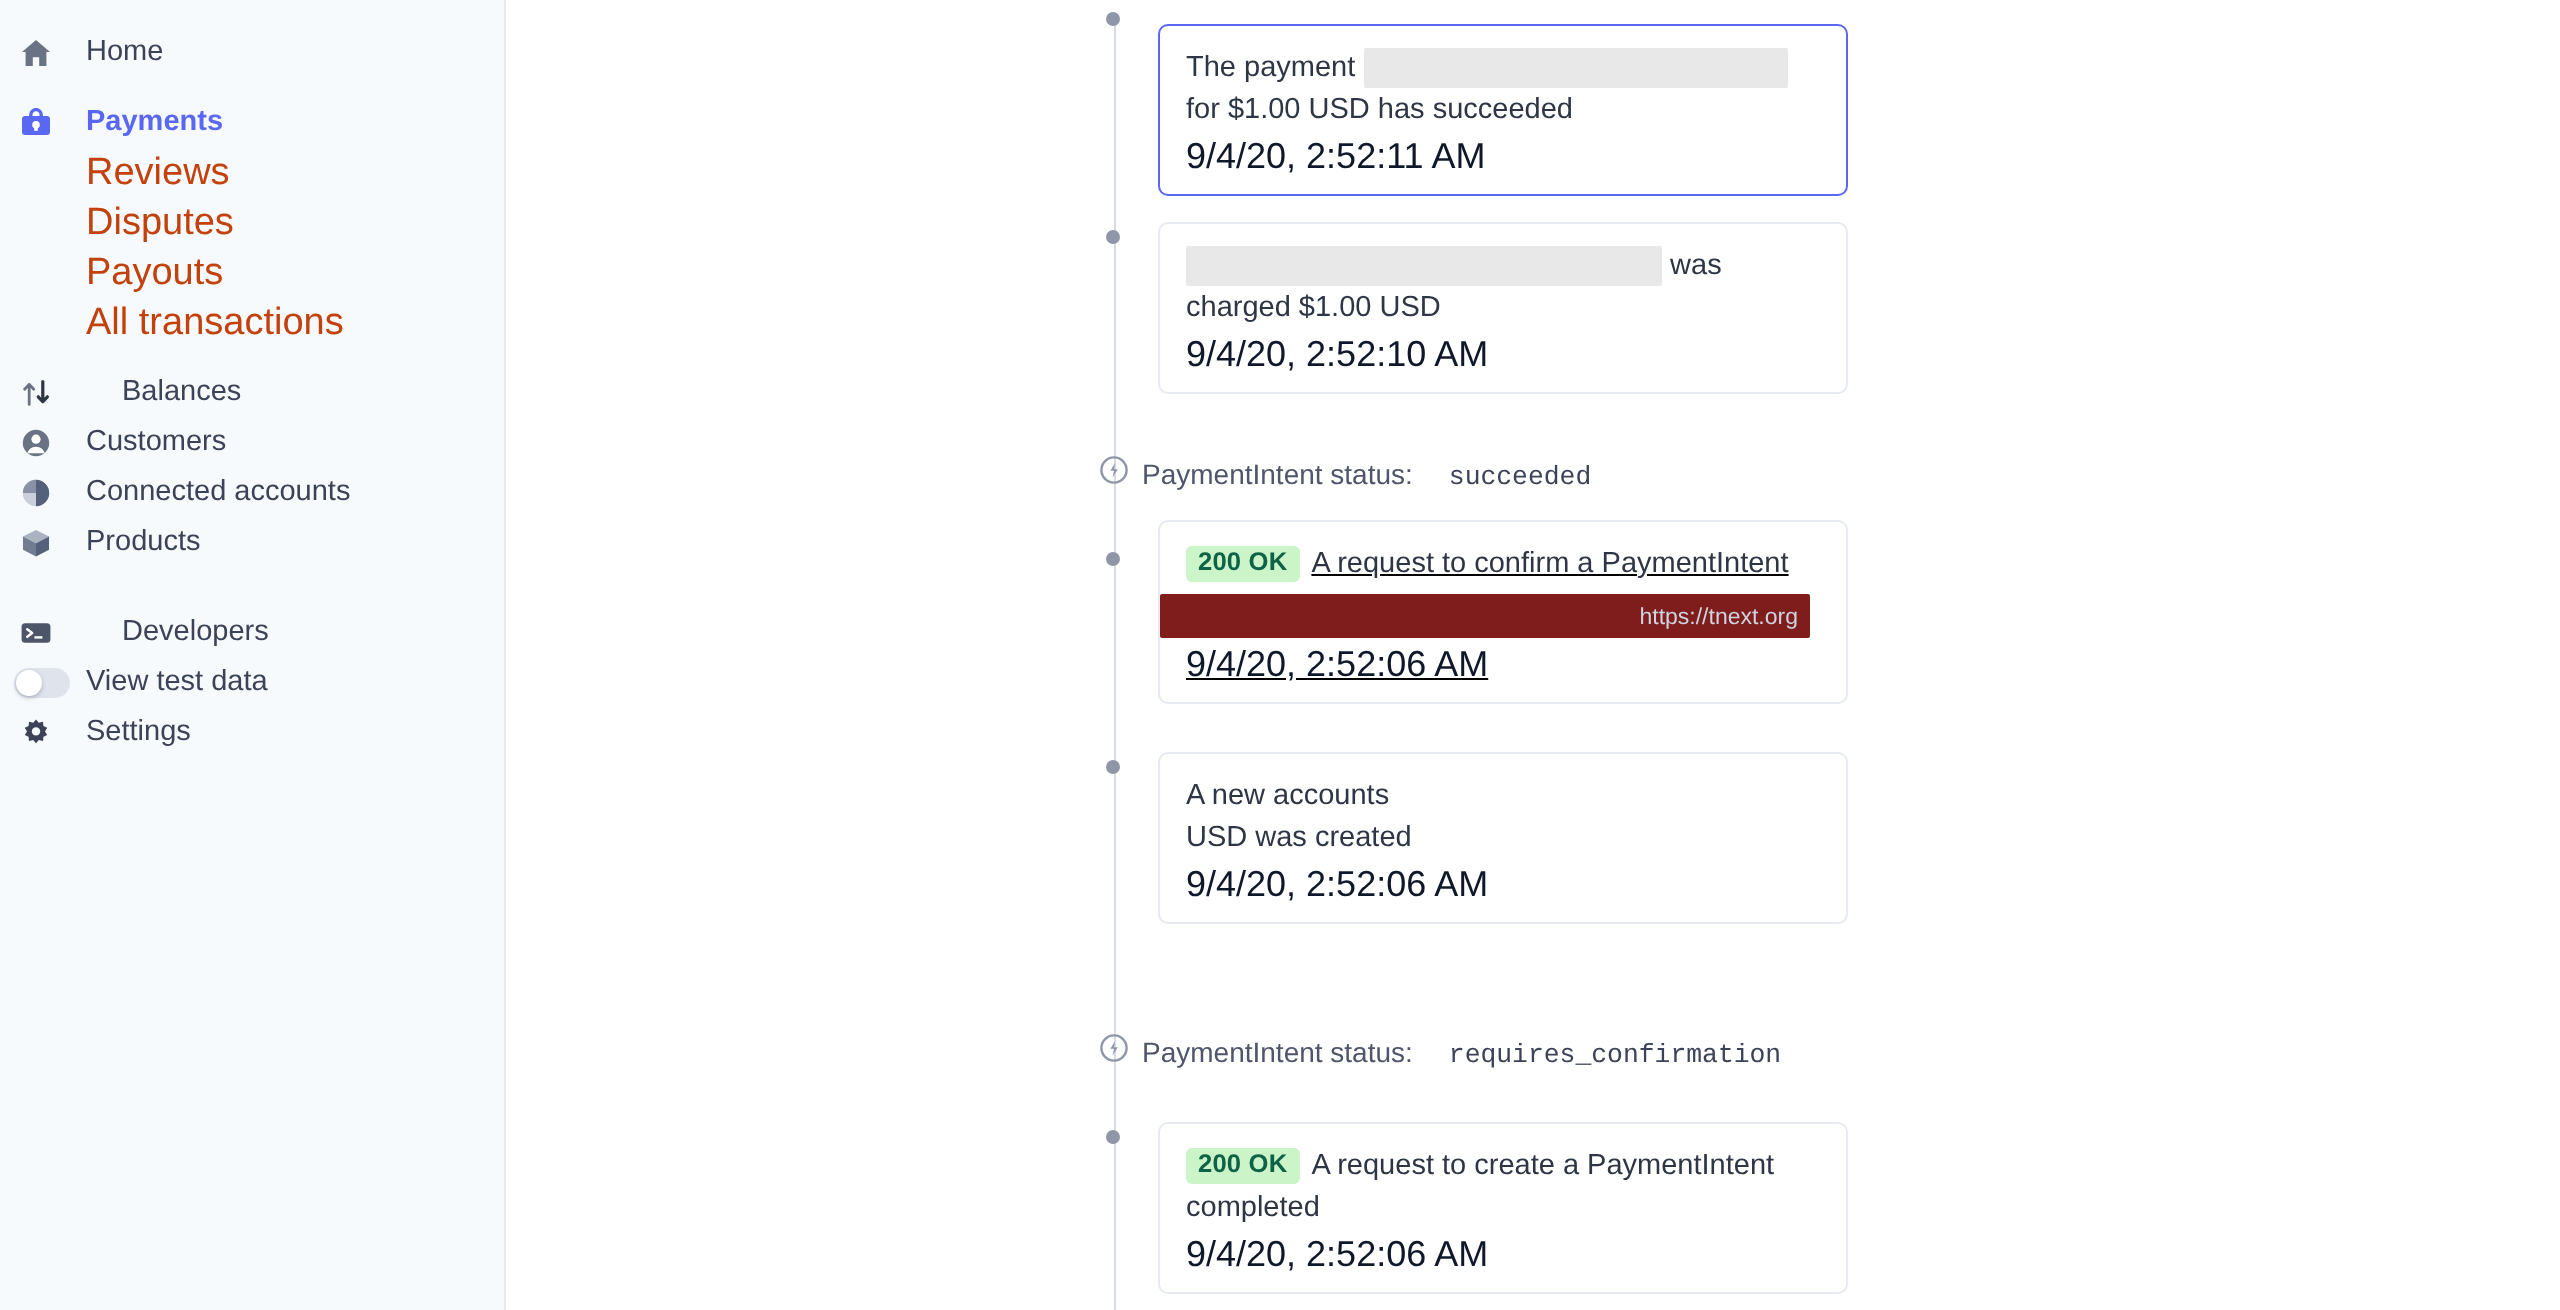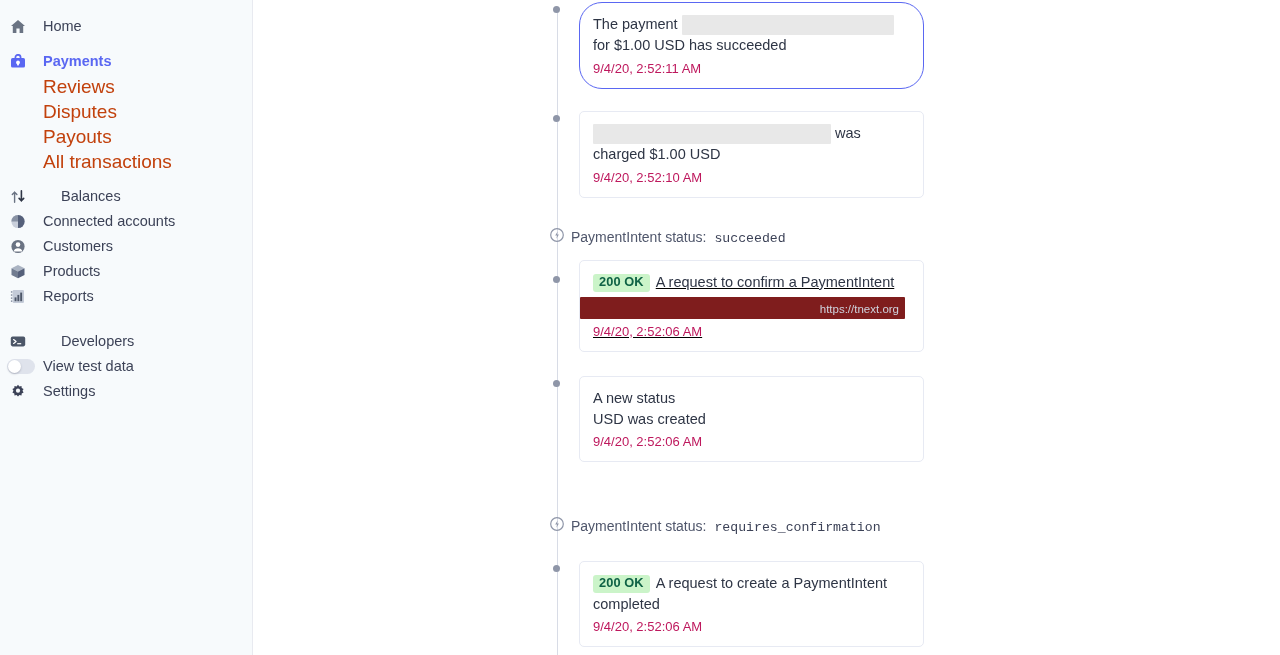--- a/index.html
+++ b/index.html
@@ -113,22 +113,22 @@
   .card.selected {
     border: 1.5px solid #5a67f2;
     box-shadow: none;
   }
   .card-text {
     font-size: 14.5px;
     color: #2e3545;
     line-height: 20.6px;
   }
   .card-time {
-    font-size: 13px;
-    color: #be185d;
+    font-size: 18px;
+    color: #0f172a;
     margin-top: 5px;
     line-height: 16px;
   }
   .redact {
     display: inline-block;
     background: #e8e8e8;
     border-radius: 1px;
     vertical-align: middle;
     height: 20px;
   }
@@ -163,21 +163,21 @@
     position: absolute;
     left: 318px;
     font-size: 14px;
     color: #4f566b;
     white-space: nowrap;
   }
   .status-row .mono {
     font-family: "Liberation Mono", monospace;
     font-size: 13.2px;
     color: #3c4257;
-    margin-left: 8px;
+    margin-left: 18px;
   }
 
   
   .detail-col {
     flex: 1;
     position: relative;
     padding-left: 25px;
     padding-top: 8px;
   }
   .code-wrap {
@@ -236,62 +236,47 @@
           <svg width="16" height="15" viewBox="0 0 16 15">
             <path d="M4.6 13.2 V3.2 M4.6 3.2 L2.3 5.6 M4.6 3.2 L6.9 5.6" stroke="#6a7383" stroke-width="1.4" fill="none" stroke-linecap="round"></path>
             <path d="M11.4 1.8 V11.8 M11.4 11.8 L9.1 9.4 M11.4 11.8 L13.7 9.4" stroke="#2e3545" stroke-width="1.6" fill="none" stroke-linecap="round"></path>
           </svg>
         </span>
         <span class="nav-label">Balances</span>
       </div>
       <div class="nav-item">
         <span class="nav-ico">
           <svg width="16" height="15" viewBox="0 0 16 15">
+            <circle cx="8" cy="7.5" r="6.6" fill="#6a7383"></circle>
+            <circle cx="8" cy="5.6" r="2.3" fill="#fff"></circle>
+            <path d="M3.6 12.6 A4.6 4.6 0 0 1 12.4 12.6 Z" fill="#fff"></path>
+          </svg>
+        </span>
+        <span class="nav-label">Customers</span>
+      </div>
+      <div class="nav-item">
+        <span class="nav-ico">
+          <svg width="16" height="15" viewBox="0 0 16 15">
             <circle cx="8" cy="7.5" r="6.6" fill="#c9cfdb"></circle>
             <path d="M8 0.9 A6.6 6.6 0 0 1 8 14.1 Z" fill="#55607a"></path>
             <path d="M8 7.5 L8 0.9 A6.6 6.6 0 0 0 1.4 7.5 Z" fill="#8892a4"></path>
           </svg>
         </span>
         <span class="nav-label">Connected accounts</span>
       </div>
       <div class="nav-item">
         <span class="nav-ico">
           <svg width="16" height="15" viewBox="0 0 16 15">
-            <circle cx="8" cy="7.5" r="6.6" fill="#6a7383"></circle>
-            <circle cx="8" cy="5.6" r="2.3" fill="#fff"></circle>
-            <path d="M3.6 12.6 A4.6 4.6 0 0 1 12.4 12.6 Z" fill="#fff"></path>
-          </svg>
-        </span>
-        <span class="nav-label">Customers</span>
-      </div>
-      <div class="nav-item">
-        <span class="nav-ico">
-          <svg width="16" height="15" viewBox="0 0 16 15">
             <path d="M8 1 L14.5 4.3 L8 7.6 L1.5 4.3 Z" fill="#aab3c2"></path>
             <path d="M1.5 4.3 L8 7.6 L8 14.2 L1.5 10.9 Z" fill="#717c90"></path>
             <path d="M14.5 4.3 L8 7.6 L8 14.2 L14.5 10.9 Z" fill="#55607a"></path>
           </svg>
         </span>
         <span class="nav-label">Products</span>
       </div>
-      <div class="nav-item">
-        <span class="nav-ico">
-          <svg width="16" height="15" viewBox="0 0 16 15">
-            <rect x="2.6" y="1" width="11.4" height="13" rx="1.3" fill="#c4cbd8"></rect>
-            <rect x="0.9" y="2.2" width="1.4" height="1.5" fill="#8892a4"></rect>
-            <rect x="0.9" y="5.3" width="1.4" height="1.5" fill="#8892a4"></rect>
-            <rect x="0.9" y="8.4" width="1.4" height="1.5" fill="#8892a4"></rect>
-            <rect x="0.9" y="11.4" width="1.4" height="1.5" fill="#8892a4"></rect>
-            <rect x="4.6" y="8.4" width="1.9" height="3.8" fill="#4c5668"></rect>
-            <rect x="7.4" y="5.9" width="1.9" height="6.3" fill="#4c5668"></rect>
-            <rect x="10.2" y="3.6" width="1.9" height="8.6" fill="#4c5668"></rect>
-          </svg>
-        </span>
-        <span class="nav-label">Reports</span>
-      </div>
       <div class="gap-sm"></div>
       <div class="nav-item spaced">
         <span class="nav-ico">
           <svg width="16" height="15" viewBox="0 0 16 15">
             <rect x="0.8" y="2.6" width="14.4" height="9.8" rx="1.8" fill="#4c5668"></rect>
             <path d="M3.6 5.6 L6.1 7.5 L3.6 9.4" stroke="#fff" stroke-width="1.2" fill="none" stroke-linecap="round" stroke-linejoin="round"></path>
             <rect x="7.2" y="9.1" width="4" height="1.2" fill="#fff"></rect>
           </svg>
         </span>
         <span class="nav-label">Developers</span>
@@ -313,21 +298,21 @@
         </span>
         <span class="nav-label">Settings</span>
       </div>
     </nav>
 
   <div class="main">
 
     <div class="timeline-col" id="timeline">
         <div class="tl-line" style="top:8px;height:647px;"></div>
         <div class="tl-dot" style="top:6px;"></div>
-        <div class="card selected" style="top:2px;border-radius:23px;">
+        <div class="card selected" style="top:12px;">
           <div class="card-text"><span>The payment </span><span class="redact" style="width:212px;"></span></div>
           <div class="card-text"><span>for $1.00 USD has succeeded</span></div>
           <div class="card-time">9/4/20, 2:52:11 AM</div>
         </div>
         <div class="tl-dot" style="top:115px;"></div>
         <div class="card" style="top:111px;">
           <div class="card-text"><span class="redact" style="width:238px;"></span><span> was</span></div>
           <div class="card-text"><span>charged $1.00 USD</span></div>
           <div class="card-time">9/4/20, 2:52:10 AM</div>
         </div>
@@ -341,21 +326,21 @@
           <div class="card-text"><span class="badge-ok">200 OK</span><span>A request to confirm a PaymentIntent</span></div>
           <div class="card-text">
             <span class="redact-bar" style="width:325px;margin:4px 0 0 -13px;">
               <span class="ghost">https://tnext.org</span>
             </span>
           </div>
           <div class="card-time">9/4/20, 2:52:06 AM</div>
         </div>
         <div class="tl-dot" style="top:380px;"></div>
         <div class="card" style="top:376px;">
-          <div class="card-text"><span>A new status</span></div>
+          <div class="card-text"><span>A new accounts</span></div>
           <div class="card-text"><span>USD was created</span></div>
           <div class="card-time">9/4/20, 2:52:06 AM</div>
         </div>
         <div class="tl-stripe-ico" style="top:517px;"><svg width="14" height="14" viewBox="0 0 14 14">
             <circle cx="7" cy="7" r="6.3" fill="none" stroke="#8f96a8" stroke-width="1.2"></circle>
             <path d="M7.6 3.4 L5.2 7.4 L7.0 7.4 L6.3 10.7 L8.9 6.6 L7.0 6.6 Z" fill="#8f96a8"></path>
           </svg></div>
         <div class="status-row" style="top:518px;"><span>PaymentIntent status:</span><span class="mono">requires_confirmation</span></div>
         <div class="tl-dot" style="top:565px;"></div>
         <div class="card" style="top:561px;">

